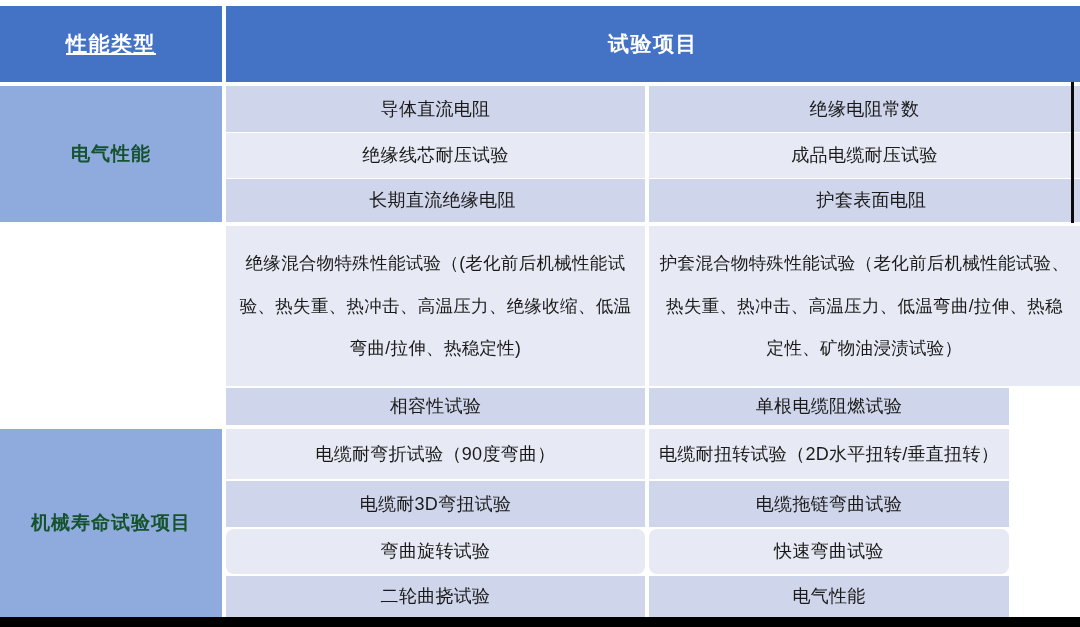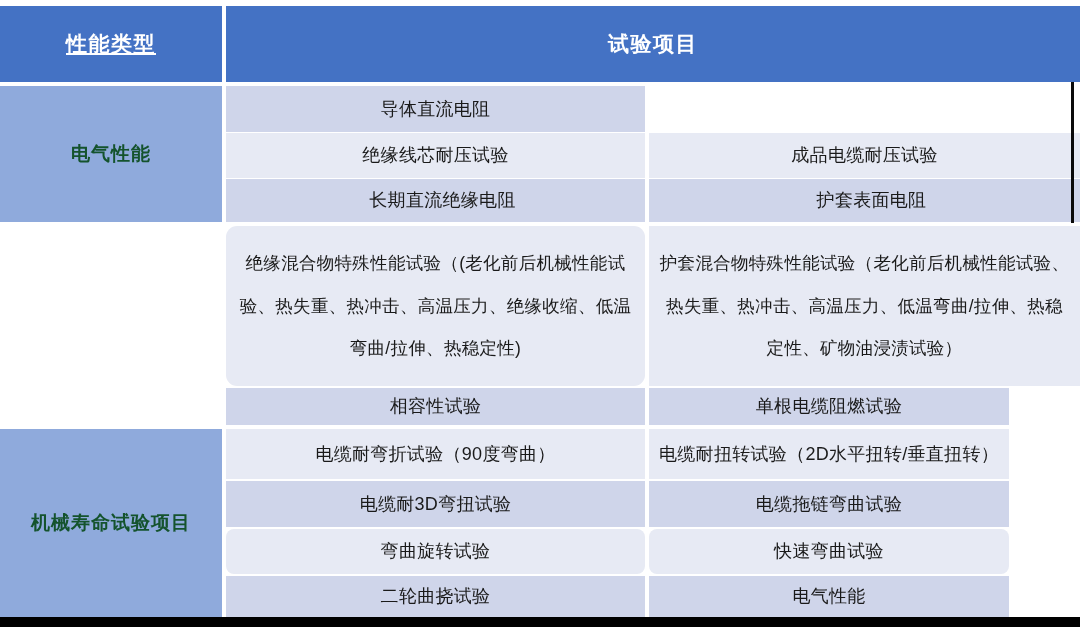--- a/index.html
+++ b/index.html
@@ -59,21 +59,21 @@
   #grp-electrical { top: 86px;  height: 136px; }
   #grp-mechphys   { top: 226px; height: 199px; }
   #grp-mechlife   { top: 429px; height: 188px; }
 
   
   .data        { background: #CFD5EA; }
   .data.alt    { background: #E7EAF4; }
 
   .col-l { left: 226px;  width: 419px; }
   .col-r { left: 649px;  width: 360px; text-align: right; }
-  .col-l-wide { left: 226px;  width: 419px; border-radius: 11px; }
+  .col-l-wide { left: 226px;  width: 419px; }
   .col-r-wide { left: 649px;  width: 431px; }
 
   
   .er1 { top: 86px;  height: 46px; }
   .er2 { top: 133px; height: 45px; }
   .er3 { top: 179px; height: 43px; padding-left: 14px; }
 
   
   .mp-big  { top: 226px; height: 160px; }
   .mp-row  { top: 388px; height: 37px; }
@@ -120,20 +120,21 @@
 
 <div id="table-root">
 
   <div class="cell hdr" id="hdr-type">性能类型</div>
 
   <div class="cell hdr" id="hdr-items">试验项目</div>
 
   <div class="cell group" id="grp-electrical">电气性能</div>
 
   <div class="cell data col-l er1">导体直流电阻</div>
+  <div class="cell data col-r-wide er1">绝缘电阻常数</div>
 
   <div class="cell data alt col-l er2">绝缘线芯耐压试验</div>
   <div class="cell data alt col-r-wide er2">成品电缆耐压试验</div>
 
   <div class="cell data col-l er3">长期直流绝缘电阻</div>
   <div class="cell data col-r-wide er3">护套表面电阻</div>
 
 
   <div class="cell data alt col-l-wide mp-big">
     <span class="multiline">绝缘混合物特殊性能试验（(老化前后机械性能试验、热失重、热冲击、高温压力、绝缘收缩、低温弯曲/拉伸、热稳定性)</span>

